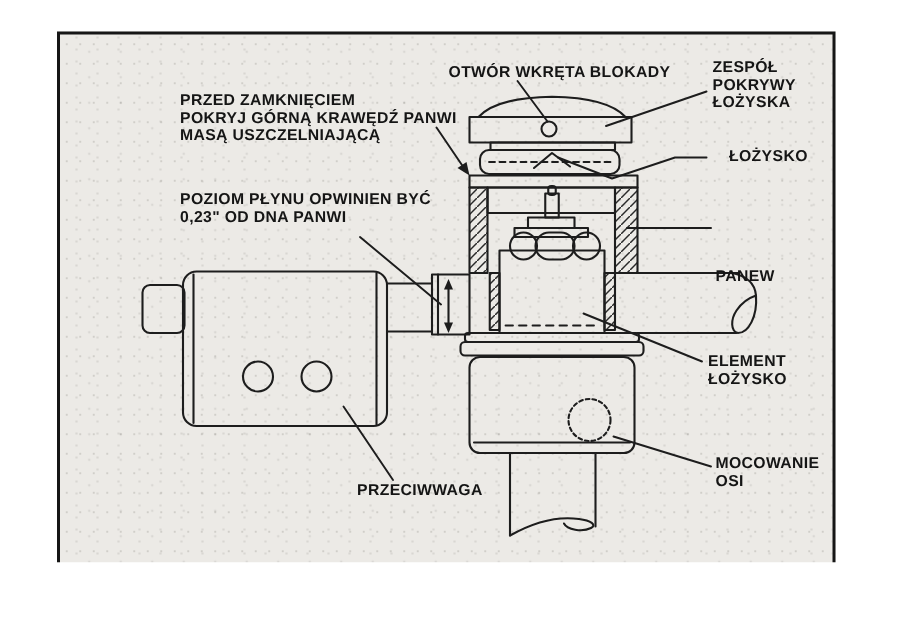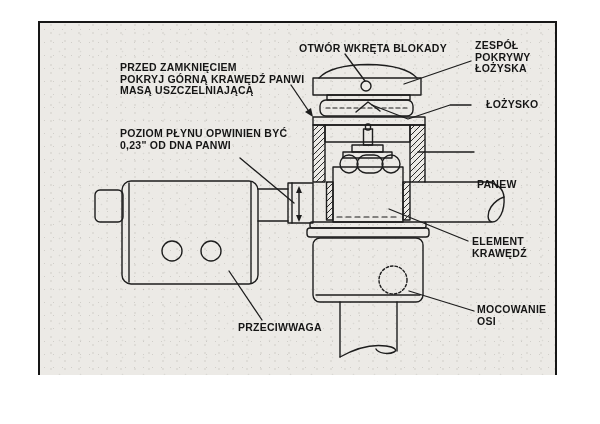--- a/index.html
+++ b/index.html
@@ -139,19 +139,19 @@
   <div class="lbl" style="left:120px;top:62px;">PRZED ZAMKNIĘCIEM
 POKRYJ GÓRNĄ KRAWĘDŹ PANWI
 MASĄ USZCZELNIAJĄCĄ</div>
 
   <div class="lbl" style="left:120px;top:128px;">POZIOM PŁYNU OPWINIEN BYĆ
 0,23" OD DNA PANWI</div>
 
   <div class="lbl" style="left:477px;top:146px;margin-top:33px;">PANEW</div>
 
   <div class="lbl" style="left:472px;top:236px;">ELEMENT
-KRAWĘDŹ</div>
+ŁOŻYSKO</div>
 
   <div class="lbl" style="left:477px;top:304px;">MOCOWANIE
 OSI</div>
 
   <div class="lbl" style="left:226px;top:322px;padding-left:12px;">PRZECIWWAGA</div>
 </div>
 
 </body></html>

